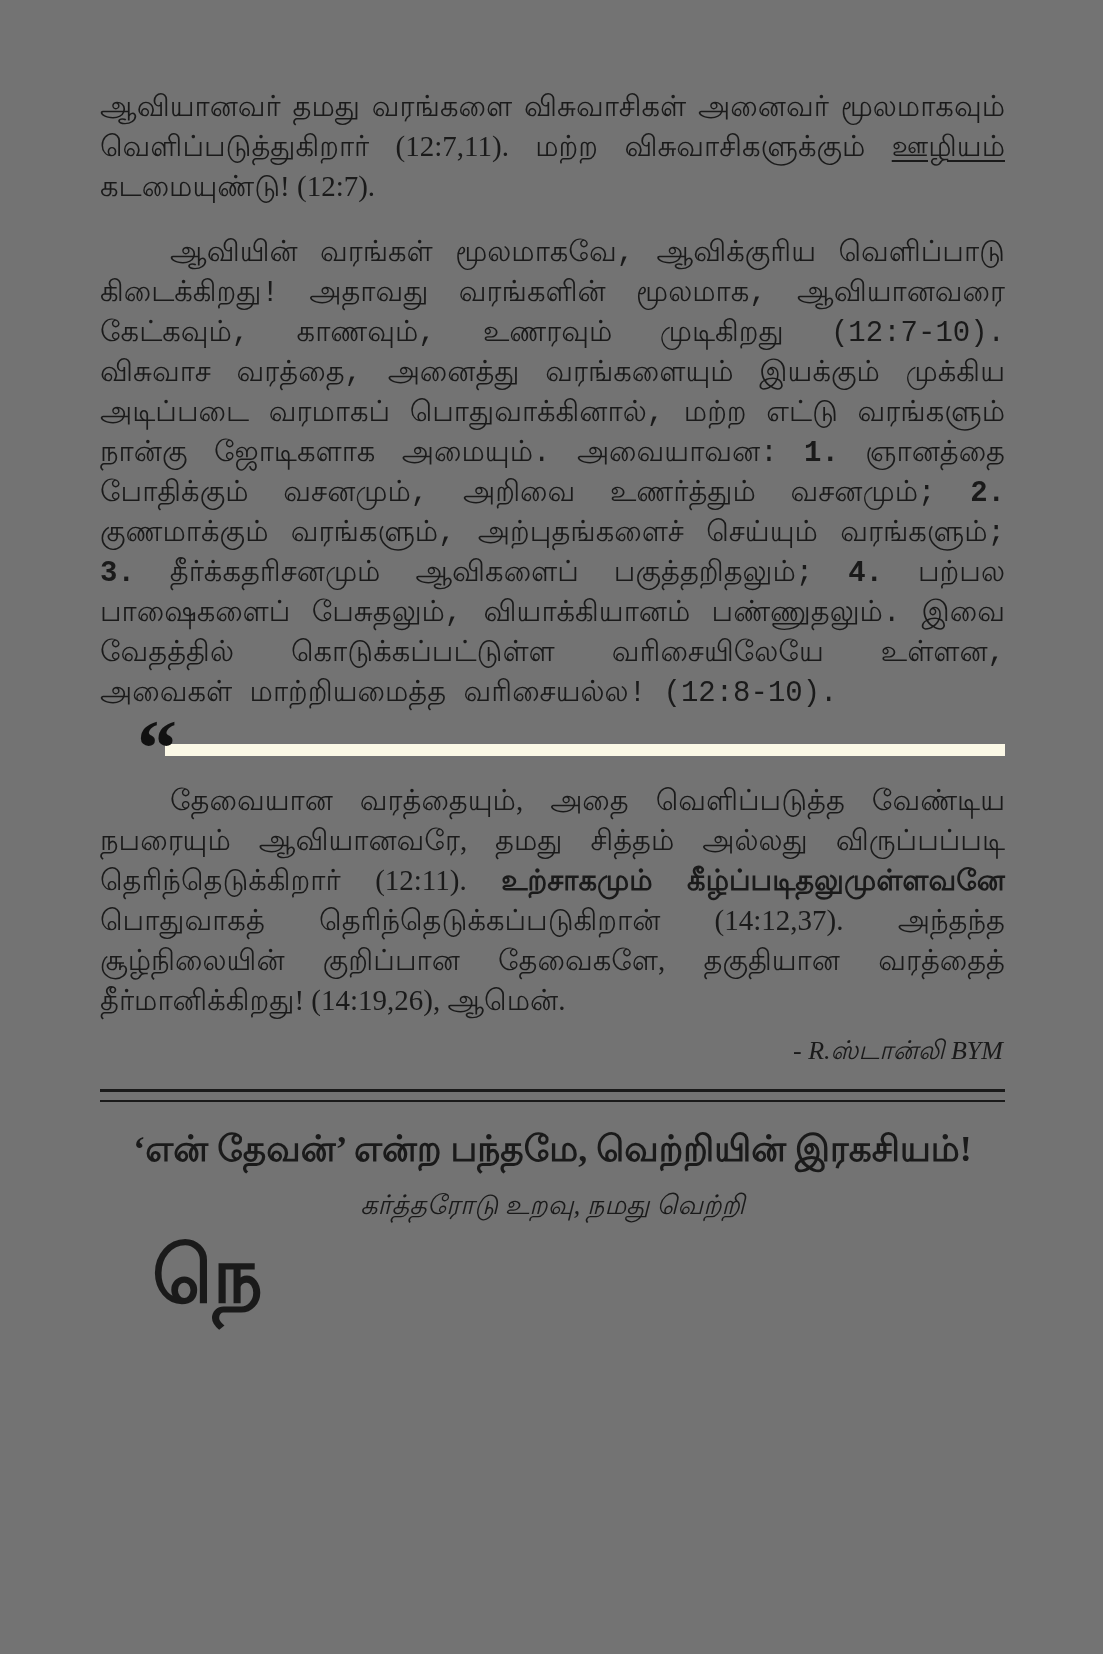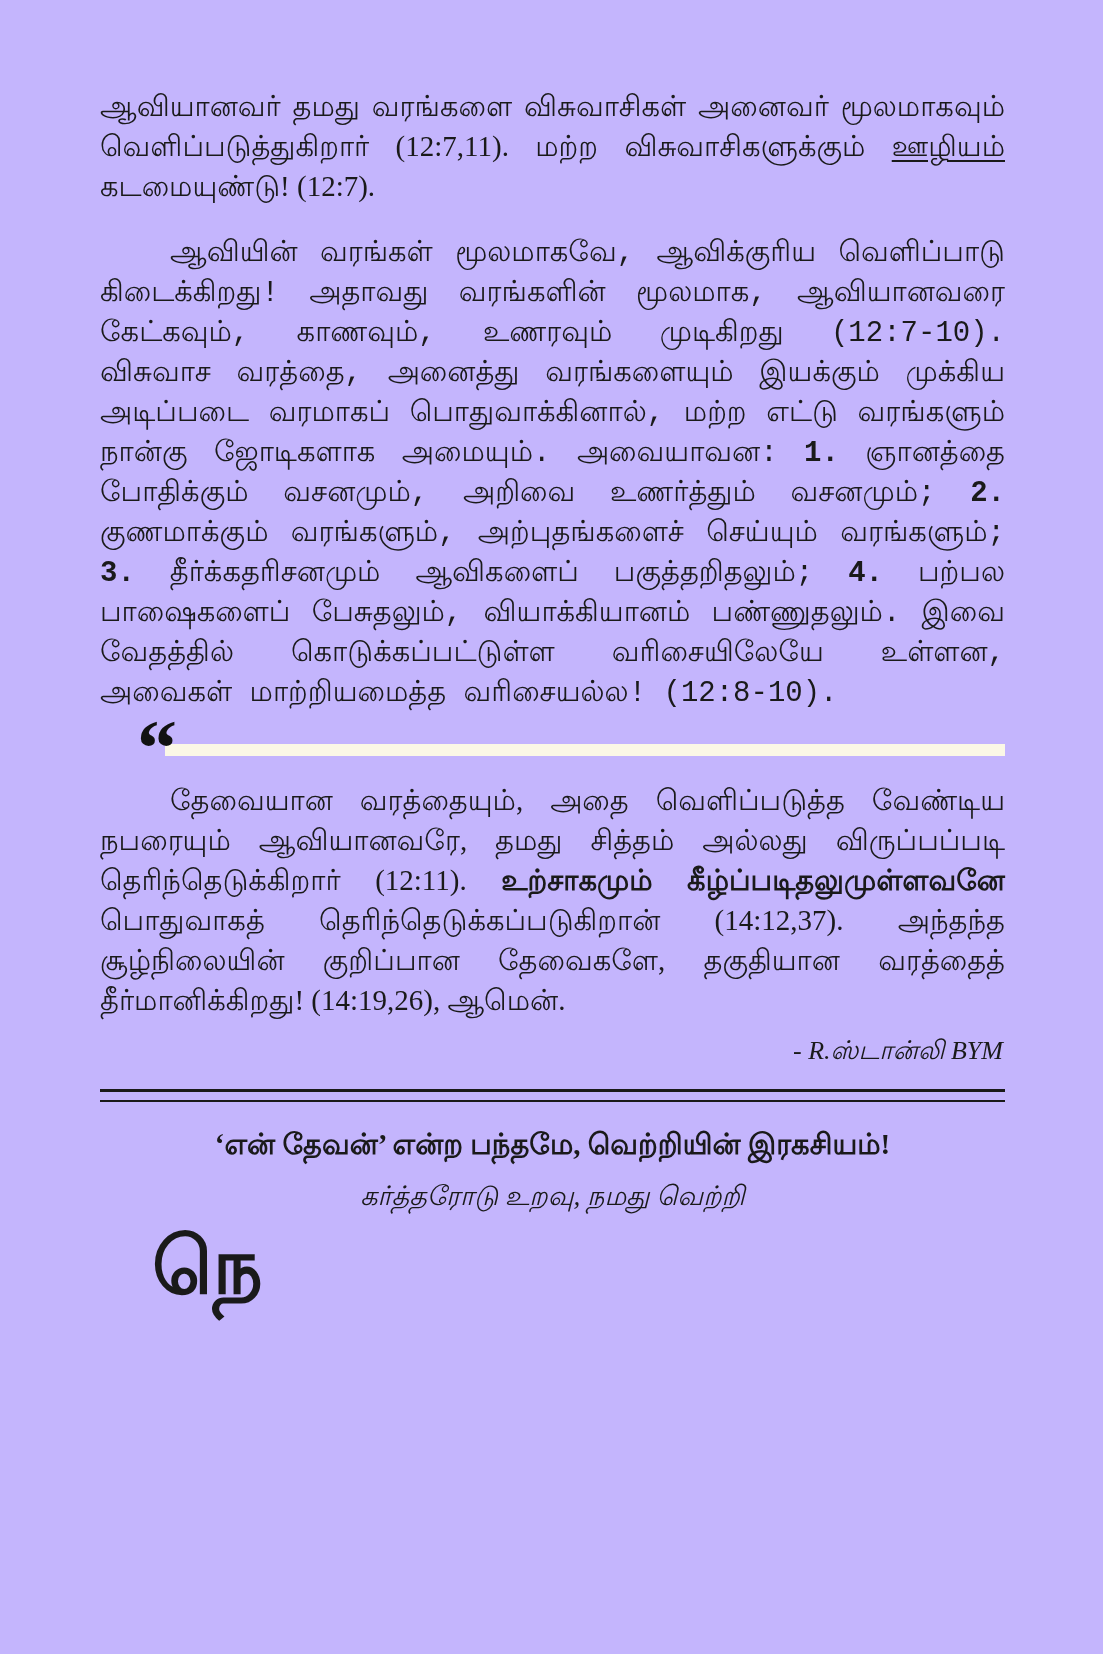--- a/index.html
+++ b/index.html
@@ -1,21 +1,21 @@
 <!DOCTYPE html>
 <html><head>
 <meta charset="utf-8">
 <style>
   html, body { margin: 0; padding: 0; background: #e8e8e8; }
   .page {
     position: relative;
     width: 1103px;
     height: 1654px;
     margin: 0 auto;
-    background: #c4b5fd;
+    background: #737373;
     color: #1a1a1a;
     font-family: "Liberation Serif", "DejaVu Serif", serif;
     box-sizing: border-box;
     padding: 86px 98px 0 100px;
     overflow: hidden;
   }
   .para {
     margin: 0;
     font-size: 29px;
     line-height: 40px;
@@ -53,21 +53,21 @@
   }
   .double-rule {
     border: none;
     border-top: 3px solid #1a1a1a;
     border-bottom: 2px solid #1a1a1a;
     height: 8px;
     margin: 20px 0 0 0;
   }
   .heading {
     text-align: center;
-    font-size: 29px;
+    font-size: 36px;
     font-weight: bold;
     margin: 26px 0 0 0;
   }
   .subtitle {
     text-align: center;
     font-style: italic;
     font-size: 27px;
     margin-top: 16px;
   }
   .dropcap-para { margin-top: 20px; }

